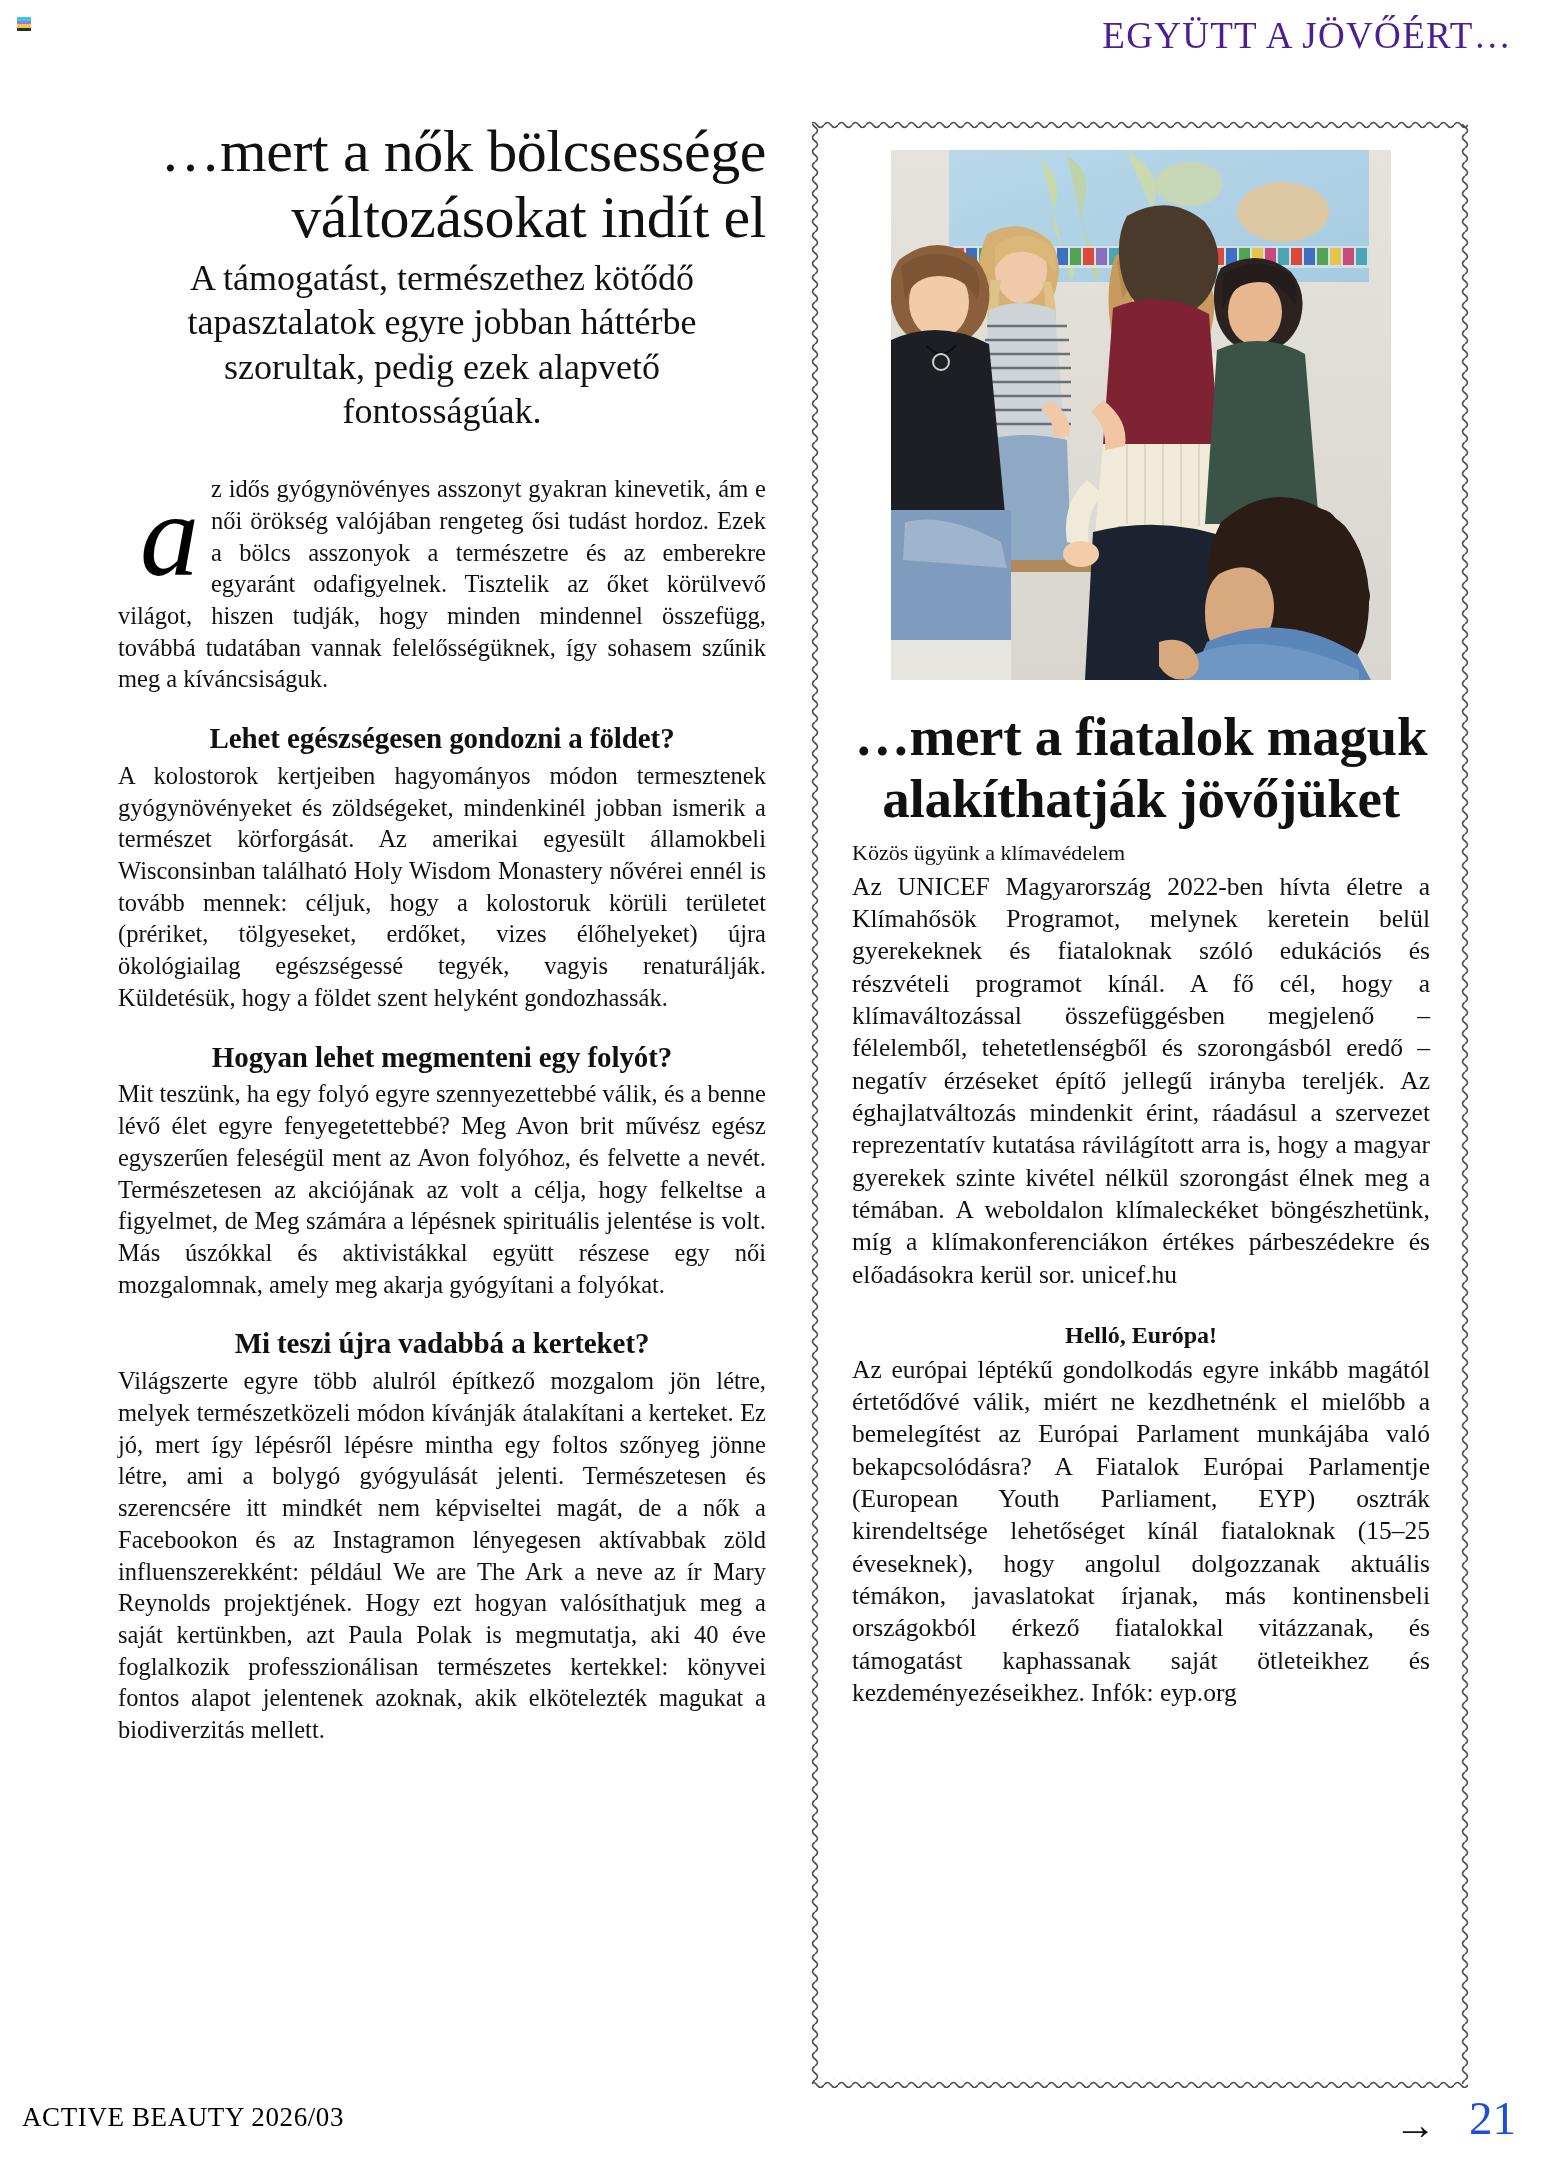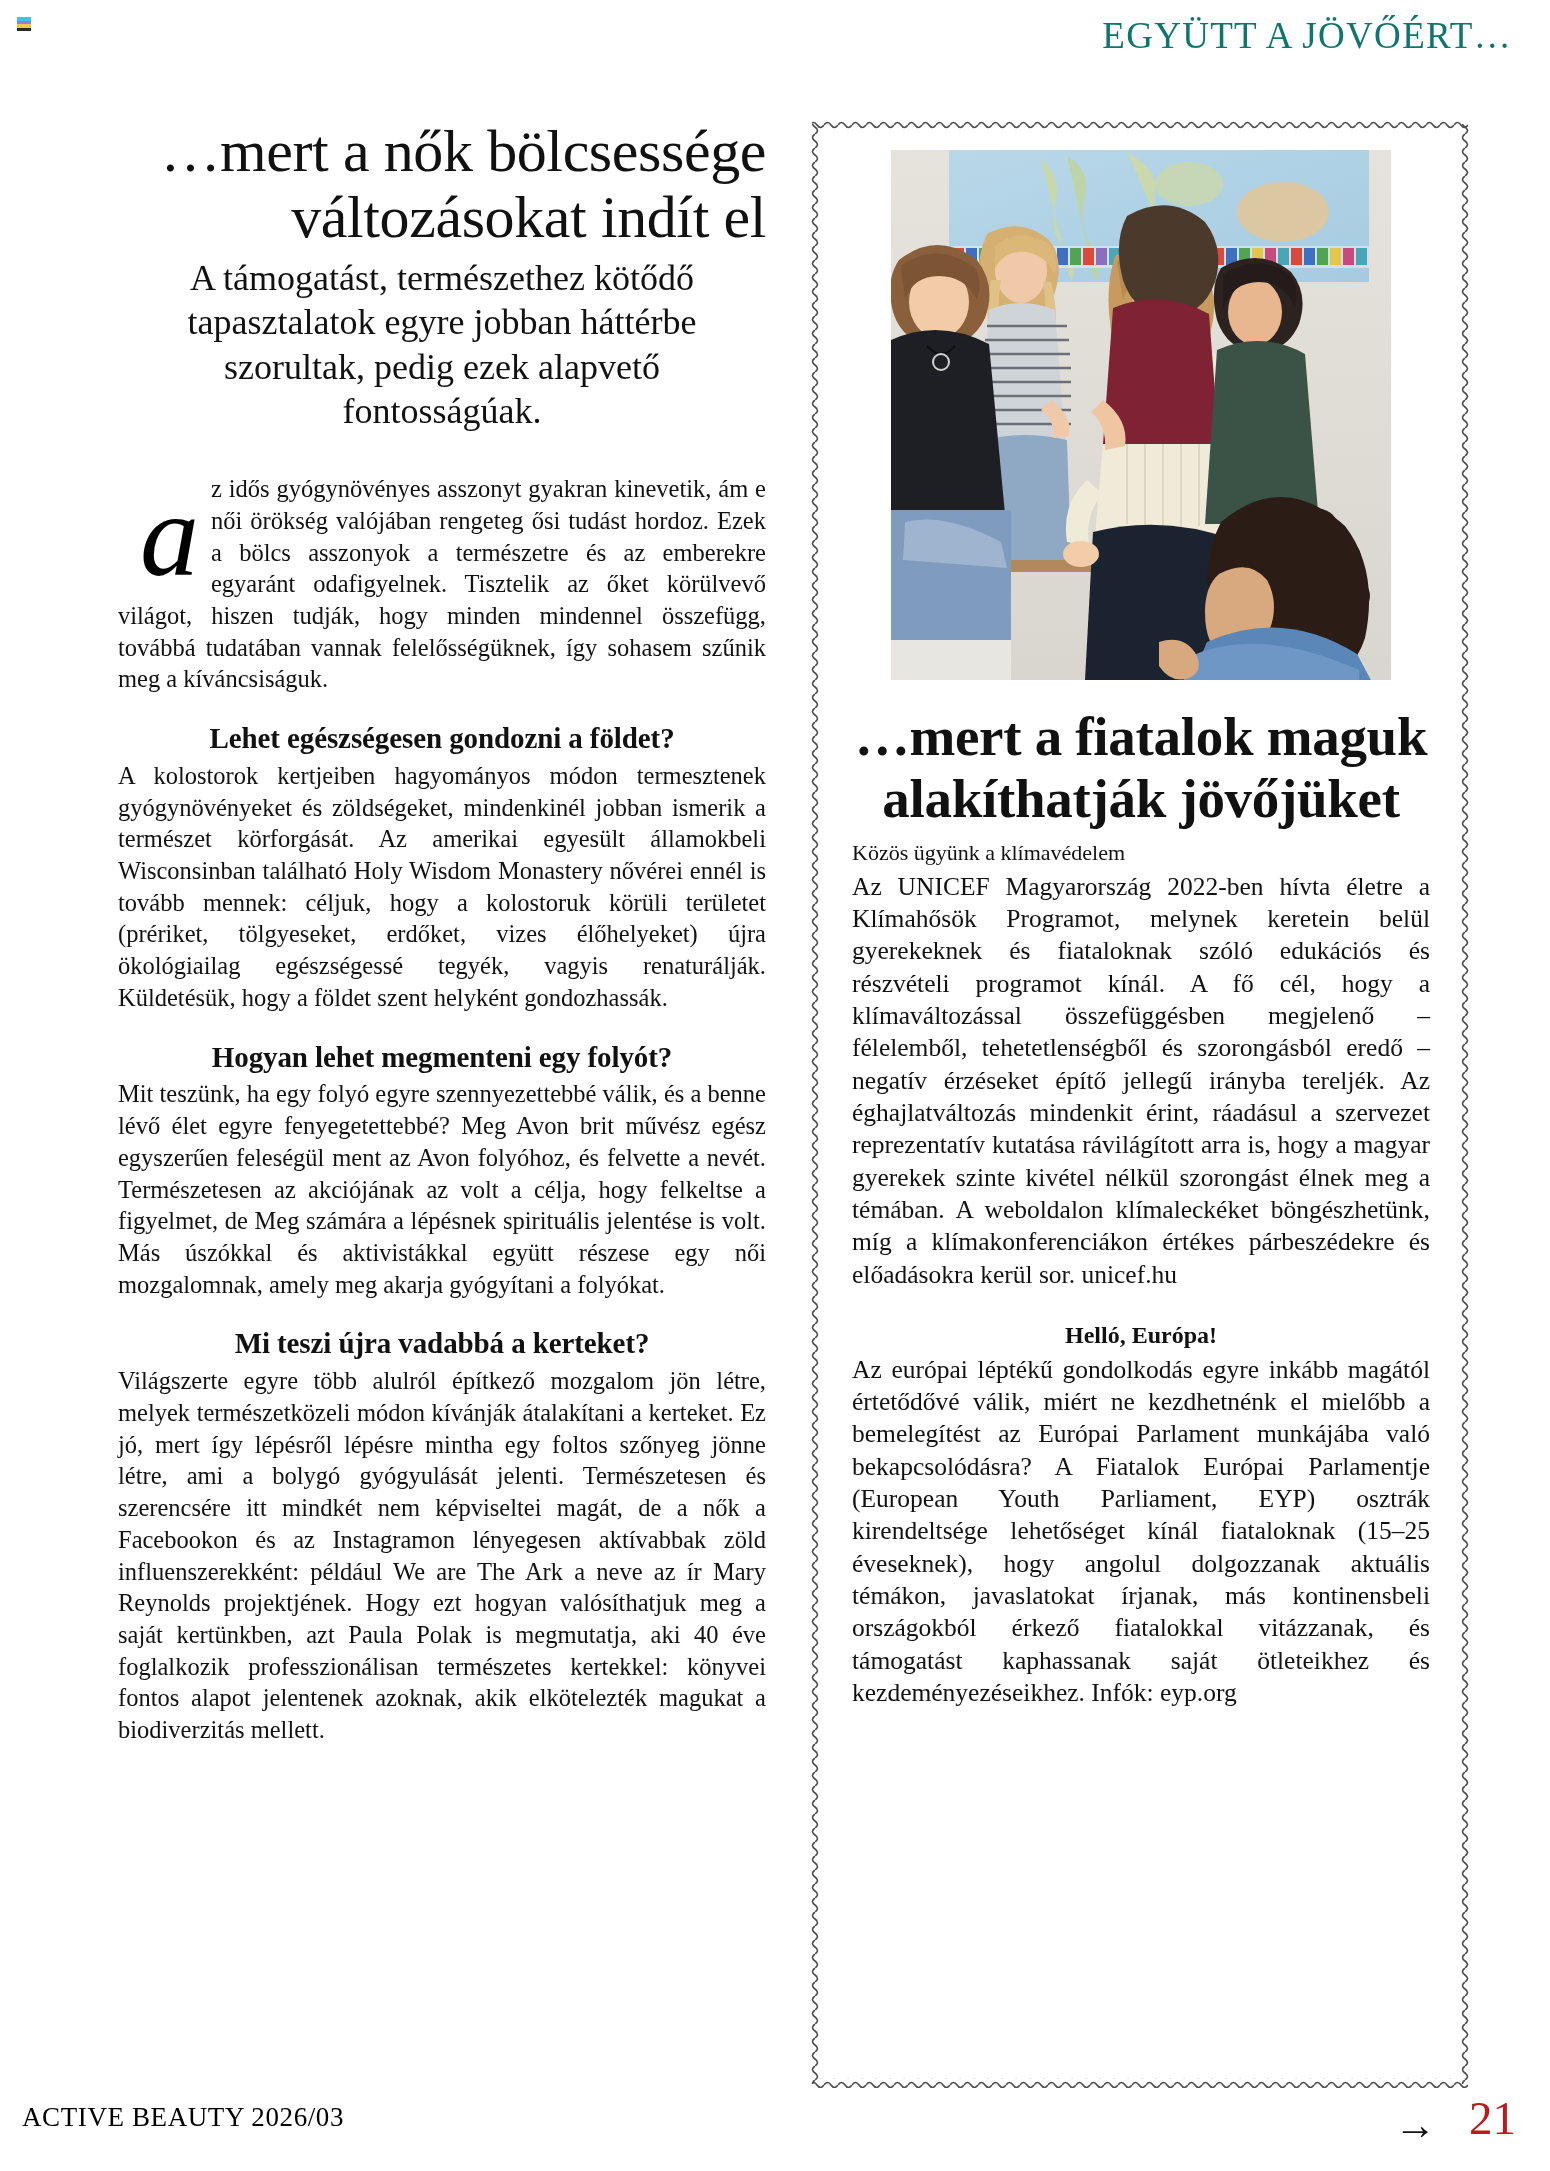--- a/index.html
+++ b/index.html
@@ -20,21 +20,21 @@
   .reg-m { background: #9c7ad8; }
   .reg-y { background: #f2c84b; }
   .reg-k { background: #2a2a2a; }
   .reg-w { background: #ffffff; }
 
   
   .running-head {
     position: absolute; right: 38px; top: 14px;
     font-family: "Liberation Serif", serif;
     font-size: 37px; letter-spacing: 1.3px;
-    color: #0f766e; white-space: nowrap;
+    color: #4c1d95; white-space: nowrap;
   }
 
   
   .page { position: absolute; left: 0; top: 0; width: 1550px; height: 2171px; }
 
   
   .col-left {
     position: absolute; left: 118px; top: 118px;
     width: 648px;
   }
@@ -107,21 +107,21 @@
 
   
   .footer-left {
     position: absolute; left: 22px; bottom: 38px;
     font-family: "Liberation Serif", serif;
     font-size: 27px; letter-spacing: 0.6px; color: #000000;
   }
   .footer-page {
     position: absolute; right: 34px; bottom: 26px;
     font-family: "Liberation Serif", serif;
-    font-size: 47px; color: #b91c1c;
+    font-size: 47px; color: #1d4ed8;
   }
 </style>
 </head>
 <body>
 
 <div class="page">
 
   <div class="reg-bar">
     <i class="reg-c"></i>
       <i class="reg-m"></i>

